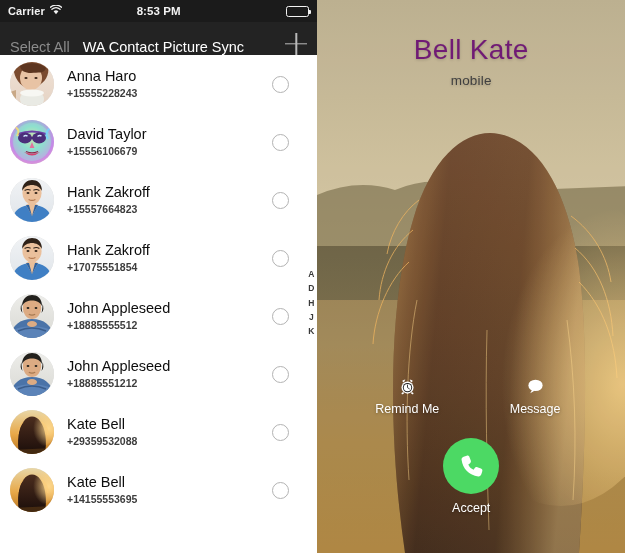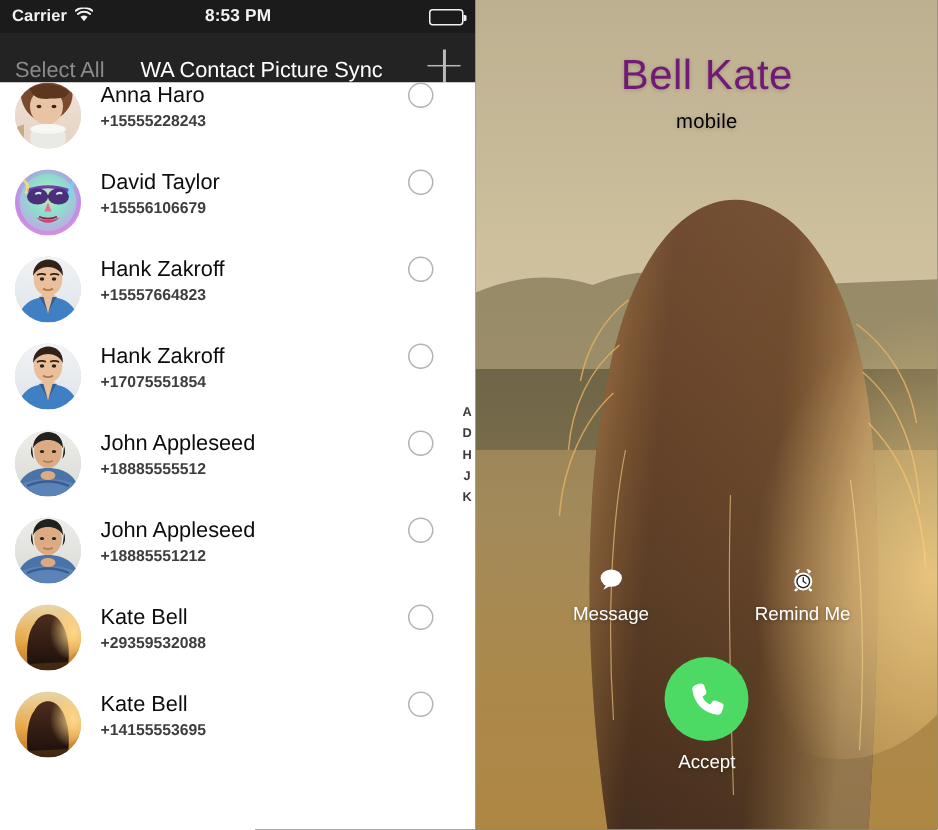--- a/index.html
+++ b/index.html
@@ -51,41 +51,41 @@
   
   .nav-bar {
     height:33px; background:#232323;
     display:flex; align-items:flex-end;
     padding:0 10px;
     position:relative;
   }
   .nav-select-all { color:#8b8b8b; font-size:14.5px; white-space:nowrap; }
   .nav-title {
     color:#ffffff; font-size:14.5px;
-    margin-left:24px; white-space:nowrap;
+    margin-left:13px; white-space:nowrap;
   }
   .nav-plus {
     margin-left:auto;
     width:22px; height:22px;
     position:relative;
   }
   .nav-plus::before, .nav-plus::after {
     content:""; position:absolute; background:#b9b9b9;
   }
   .nav-plus::before { left:0; right:0; top:50%; height:1.4px; transform:translateY(-50%); }
   .nav-plus::after  { top:0; bottom:0; left:50%; width:1.4px; transform:translateX(-50%); }
 
   
   .contact-list {
     position:absolute; top:55px; left:0; right:0; bottom:0;
     background:#fff;
   }
   .contact-row {
     height:58px;
-    display:flex; 
+    display:flex; align-items:center;
     padding-left:10px; padding-right:12px;
     position:relative;
   }
   .contact-row::after {
     content:""; position:absolute; left:66px; right:0; bottom:0;
     height:0px; background:#e3e3e3;
   }
   .avatar {
     width:44px; height:44px; border-radius:50%;
     flex:0 0 44px; overflow:hidden; position:relative;
@@ -132,21 +132,21 @@
   .caller-block {
     position:absolute; top:34px; left:0; right:0;
     text-align:center; z-index:5;
   }
   .caller-name {
     color:#701a75; font-size:28px; font-weight:300;
     letter-spacing:.3px;
     text-shadow:0 1px 3px rgba(0,0,0,.18);
   }
   .caller-label {
-    color:#000000; font-size:13.5px; font-weight:400;
+    color:#404040; font-size:13.5px; font-weight:400;
     margin-top:7px; letter-spacing:.2px;
     text-shadow:0 1px 3px rgba(0,0,0,.2);
   }
 
   .call-actions {
     position:absolute; left:0; right:0; bottom:38px;
     z-index:5;
   }
   .secondary-row {
     display:flex; justify-content:space-around;
@@ -528,41 +528,41 @@
       <div class="caller-name">Bell Kate</div>
       <div class="caller-label">mobile</div>
     </div>
 
     <div class="call-actions">
 
       <div class="secondary-row">
         <div class="secondary-action">
           <div class="secondary-icon">
             <svg width="19" height="19" viewBox="0 0 24 24">
-              <ellipse cx="12" cy="10.6" rx="9" ry="7.2" fill="#fff"></ellipse>
-              <path d="M7.6 16.2 L5.4 20.4 L11.2 17.0 Z" fill="#fff"></path>
-            </svg>
-          </div>
-          <div class="secondary-label">Message</div>
-        </div>
-
-        <div class="secondary-action">
-          <div class="secondary-icon">
-            <svg width="19" height="19" viewBox="0 0 24 24">
               <circle cx="12" cy="13.4" r="7.6" fill="#fff"></circle>
               <circle cx="12" cy="13.4" r="5.9" fill="#232323"></circle>
               <circle cx="12" cy="13.4" r="4.7" fill="#fff"></circle>
               <path d="M12 10.2 V13.4 L14.3 14.9" stroke="#232323" stroke-width="1.1" fill="none" stroke-linecap="round"></path>
               <path d="M5.2 5.1 A5 5 0 0 1 9.2 3.0 L7.4 7.0 Z" fill="#fff"></path>
               <path d="M18.8 5.1 A5 5 0 0 0 14.8 3.0 L16.6 7.0 Z" fill="#fff"></path>
               <rect x="4.4" y="19.5" width="3.2" height="2" rx="1" fill="#fff" transform="rotate(-32 6 20.5)"></rect>
               <rect x="16.4" y="19.5" width="3.2" height="2" rx="1" fill="#fff" transform="rotate(32 18 20.5)"></rect>
             </svg>
           </div>
           <div class="secondary-label">Remind Me</div>
+        </div>
+
+        <div class="secondary-action">
+          <div class="secondary-icon">
+            <svg width="19" height="19" viewBox="0 0 24 24">
+              <ellipse cx="12" cy="10.6" rx="9" ry="7.2" fill="#fff"></ellipse>
+              <path d="M7.6 16.2 L5.4 20.4 L11.2 17.0 Z" fill="#fff"></path>
+            </svg>
+          </div>
+          <div class="secondary-label">Message</div>
         </div>
       </div>
 
       <div class="primary-row">
 
         <div class="primary-action">
           <div class="circle-btn" id="accept-circle" style="background: rgb(76, 217, 100);">
             <svg width="29" height="29" viewBox="0 0 28 28">
               <path d="M9.4 3.6 C 10.6 3.2 11.6 3.8 12.0 4.9 L 13.3 8.3
                        C 13.7 9.4 13.3 10.4 12.4 11.0 L 10.9 12.0

